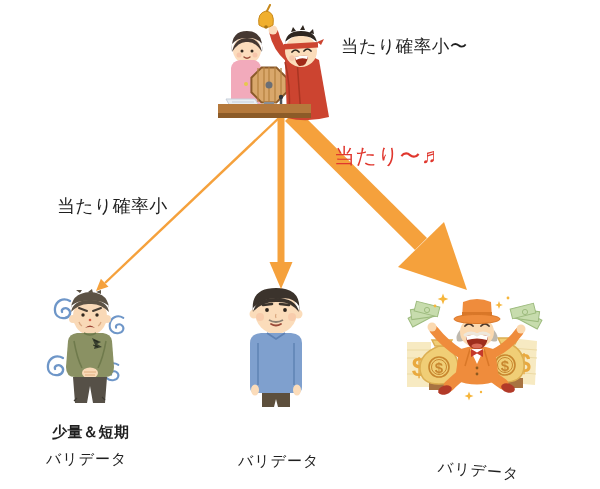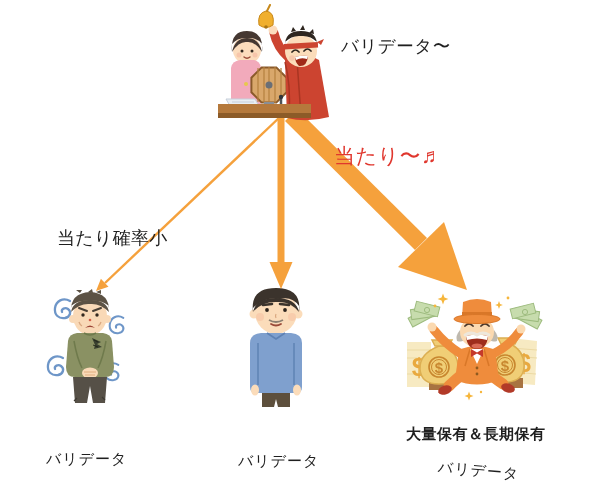--- a/index.html
+++ b/index.html
@@ -8,21 +8,21 @@
     --text:#1F1F1F;
   }
   html,body{margin:0;padding:0;background:#fff;}
   .canvas{
     position:relative;width:600px;height:489px;background:#fff;overflow:hidden;
     font-family:"Liberation Sans","DejaVu Sans",sans-serif;color:var(--text);
   }
   .abs{position:absolute;}
   .caption{left:341px;top:34px;font-size:17.5px;letter-spacing:.5px;white-space:nowrap;}
   .win-note{left:334px;top:142px;font-size:21px;letter-spacing:.5px;color:var(--win_note);white-space:nowrap;}
-  .arrow-label{font-size:18px;letter-spacing:.3px;white-space:nowrap;margin-top:32px;}
+  .arrow-label{font-size:18px;letter-spacing:.3px;white-space:nowrap;}
   .v-title{font-size:15px;font-weight:700;letter-spacing:.5px;white-space:nowrap;}
   .v-label{font-size:15px;letter-spacing:1px;white-space:nowrap;}
   .rot{transform:rotate(5deg);transform-origin:left center;}
   svg{display:block;}
   .arrows{left:0;top:0;pointer-events:none;}
 </style>
 </head>
 <body>
 
 <div class="canvas">
@@ -269,24 +269,24 @@
 
       <g>
         <polygon points="15,95 44,95 48,102 19,102" fill="#E9EEF4" stroke="#C6CFDA" stroke-width="1"></polygon>
         <path d="M21 98 h22" stroke="#C6CFDA" stroke-width="1"></path>
         <rect x="7" y="100" width="93" height="9" fill="#B5793C"></rect>
         <rect x="7" y="109" width="93" height="5" fill="#8C5B28"></rect>
       </g>
     </svg>
   </div>
 
-  <div class="abs caption">バリデータ〜</div>
+  <div class="abs caption">当たり確率小〜</div>
   <div class="abs win-note">当たり〜♬</div>
   <div class="abs arrow-label" style="left:57px;top:194px">当たり確率小</div>
 
+  <div class="abs v-title" style="left:52px;top:423px">少量＆短期</div>
   <div class="abs v-label" style="left:46px;top:450px">バリデータ</div>
 
   <div class="abs v-label" style="left:238px;top:452px">バリデータ</div>
 
-  <div class="abs v-title" style="left:406px;top:425px">大量保有＆長期保有</div>
   <div class="abs v-label rot" style="left:438px;top:458px">バリデータ</div>
 
 </div>
 
 </body></html>

